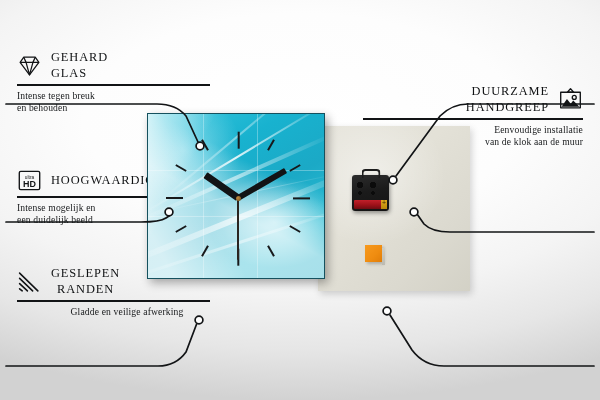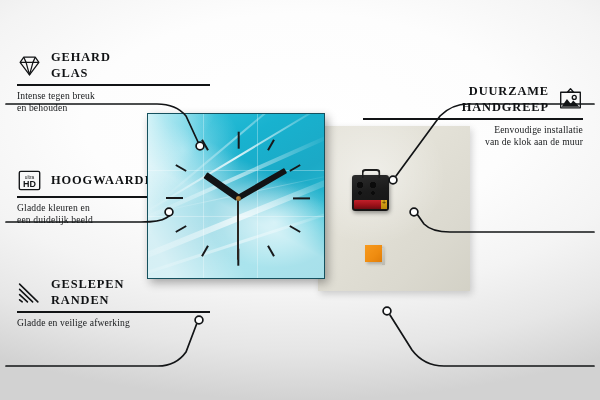--- a/index.html
+++ b/index.html
@@ -95,21 +95,21 @@
     background:radial-gradient(circle at 35% 35%,#c08a3e,#6b4a18);}
 
   
   .feature{position:absolute;width:220px;}
   .f-left{text-align:left;}
   .f-right{text-align:right;margin-top:34px;}
   .f-head{display:flex;align-items:center;gap:9px;}
   .f-right .f-head{flex-direction:row-reverse;}
   .f-title{
     font-family:"Liberation Serif", serif;
-    font-weight:bold;font-size:12.4px;letter-spacing:.9px;
+    font-weight:normal;font-size:12.4px;letter-spacing:.9px;
     color:#101214;line-height:15.5px;text-transform:uppercase;
   }
   .f-rule{height:1.6px;background:#121416;margin:3px 0 4px 0;}
   .f-desc{
     font-family:"Liberation Serif", serif;
     font-size:9.6px;line-height:12.4px;color:#17191b;letter-spacing:.15px;
   }
   .ico{width:25px;height:25px;flex:0 0 25px;display:block;}
 
   svg.wires{position:absolute;left:0;top:0;width:600px;height:400px;pointer-events:none;z-index:6;}
@@ -205,25 +205,25 @@
       <svg class="ico" viewBox="0 0 24 24">
         <rect x="2.2" y="3.2" width="19.6" height="17.6" rx="1.4" fill="none" stroke="#121416" stroke-width="1.3"></rect>
         <text x="12" y="10.4" text-anchor="middle" font-family="Liberation Sans, sans-serif" font-size="4.6" fill="#121416">ultra</text>
         <text x="12" y="18.2" text-anchor="middle" font-family="Liberation Sans, sans-serif" font-size="8.6" font-weight="bold" fill="#121416">HD</text>
       </svg>
       <div>
         <div class="f-title">HOOGWAARDIGE</div>
       </div>
     </div>
     <div class="f-rule" style="width:193px"></div>
-    <div class="f-desc">Gladde kleuren en</div>
+    <div class="f-desc">Intense mogelijk en</div>
     <div class="f-desc">een duidelijk beeld</div>
   </div>
 
-  <div class="feature f-left" style="left:17px;top:277px;">
+  <div class="feature f-left" style="left:17px;top:266px;text-align:center;">
     <div class="f-head">
       <svg class="ico" viewBox="0 0 24 24">
         <g stroke="#121416" stroke-width="1.5" stroke-linecap="round">
           <line x1="2.5" y1="4" x2="20" y2="21"></line>
           <line x1="2.5" y1="9" x2="15" y2="21"></line>
           <line x1="2.5" y1="14" x2="10" y2="21"></line>
           <line x1="2.5" y1="19" x2="5" y2="21"></line>
         </g>
       </svg>
       <div>

